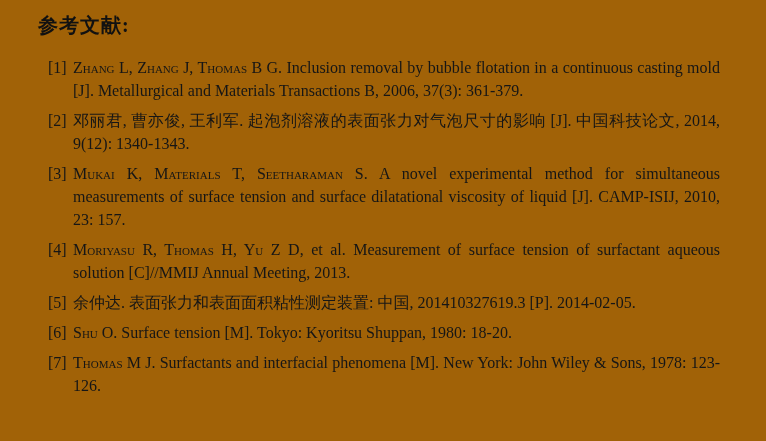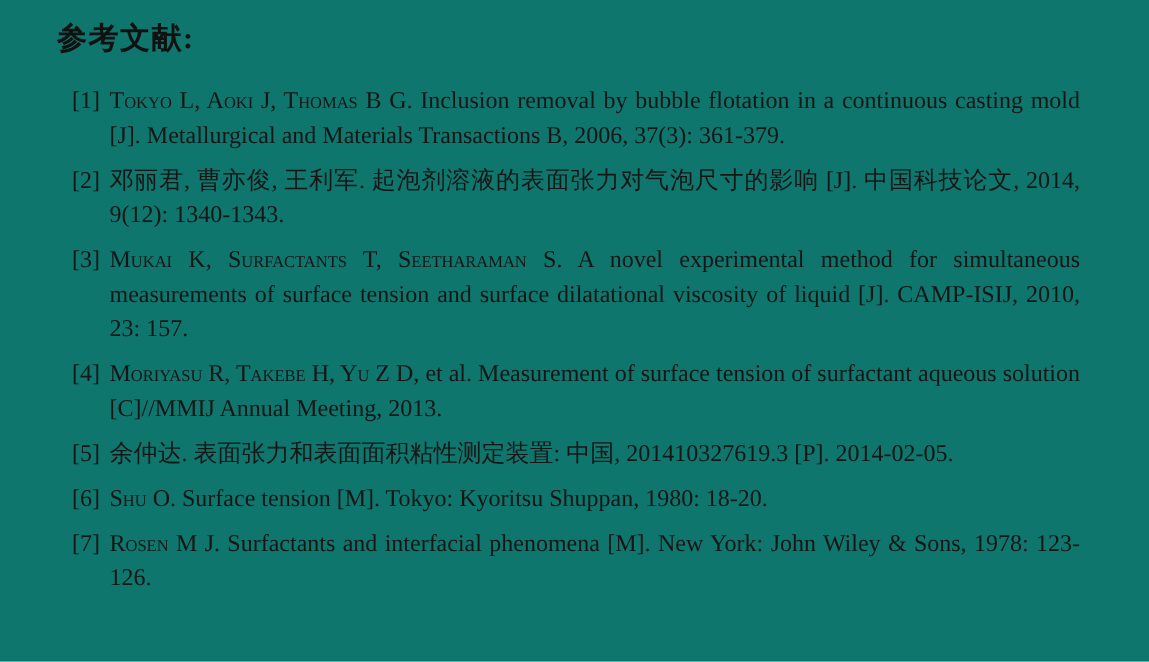--- a/index.html
+++ b/index.html
@@ -7,21 +7,21 @@
     width: 766px;
     height: 441px;
     background: #ffffff;
     font-family: "Liberation Serif", "DejaVu Serif", serif;
     color: #161616;
     overflow: hidden;
   }
   .page {
     width: 766px;
     height: 441px;
-    background: #0f766e;
+    background: #a16207;
     padding: 12px 46px 0 38px;
   }
   .ref-title {
     font-size: 20px;
     font-weight: bold;
     letter-spacing: 1px;
     margin-bottom: 17px;
     color: #111111;
   }
   .ref-list {
@@ -51,47 +51,47 @@
 <body>
 
 <div class="page">
 
   <div class="ref-title">参考文献:</div>
 
   <ul class="ref-list">
 
     <li class="ref-item">
       <span class="ref-label">[1]</span>
-      <span class="ref-text"><span class="sc">Tokyo L, Aoki J, Thomas B G</span><span>. Inclusion removal by bubble flotation in a continuous casting mold [J]. Metallurgical and Materials Transactions B, 2006, 37(3): 361-379.</span></span>
+      <span class="ref-text"><span class="sc">Zhang L, Zhang J, Thomas B G</span><span>. Inclusion removal by bubble flotation in a continuous casting mold [J]. Metallurgical and Materials Transactions B, 2006, 37(3): 361-379.</span></span>
     </li>
 
     <li class="ref-item">
       <span class="ref-label">[2]</span>
       <span class="ref-text"><span class="sc">邓丽君, 曹亦俊, 王利军</span><span>. 起泡剂溶液的表面张力对气泡尺寸的影响 [J]. 中国科技论文, 2014, 9(12): 1340-1343.</span></span>
     </li>
 
     <li class="ref-item">
       <span class="ref-label">[3]</span>
-      <span class="ref-text"><span class="sc">Mukai K, Surfactants T, Seetharaman S</span><span>. A novel experimental method for simultaneous measurements of surface tension and surface dilatational viscosity of liquid [J]. CAMP-ISIJ, 2010, 23: 157.</span></span>
+      <span class="ref-text"><span class="sc">Mukai K, Materials T, Seetharaman S</span><span>. A novel experimental method for simultaneous measurements of surface tension and surface dilatational viscosity of liquid [J]. CAMP-ISIJ, 2010, 23: 157.</span></span>
     </li>
 
     <li class="ref-item">
       <span class="ref-label">[4]</span>
-      <span class="ref-text"><span class="sc">Moriyasu R, Takebe H, Yu Z D</span><span>, et al. Measurement of surface tension of surfactant aqueous solution [C]//MMIJ Annual Meeting, 2013.</span></span>
+      <span class="ref-text"><span class="sc">Moriyasu R, Thomas H, Yu Z D</span><span>, et al. Measurement of surface tension of surfactant aqueous solution [C]//MMIJ Annual Meeting, 2013.</span></span>
     </li>
 
     <li class="ref-item">
       <span class="ref-label">[5]</span>
       <span class="ref-text"><span class="sc">余仲达</span><span>. 表面张力和表面面积粘性测定装置: 中国, 201410327619.3 [P]. 2014-02-05.</span></span>
     </li>
 
     <li class="ref-item">
       <span class="ref-label">[6]</span>
       <span class="ref-text"><span class="sc">Shu O</span><span>. Surface tension [M]. Tokyo: Kyoritsu Shuppan, 1980: 18-20.</span></span>
     </li>
 
     <li class="ref-item">
       <span class="ref-label">[7]</span>
-      <span class="ref-text"><span class="sc">Rosen M J</span><span>. Surfactants and interfacial phenomena [M]. New York: John Wiley &amp; Sons, 1978: 123-126.</span></span>
+      <span class="ref-text"><span class="sc">Thomas M J</span><span>. Surfactants and interfacial phenomena [M]. New York: John Wiley &amp; Sons, 1978: 123-126.</span></span>
     </li>
 
   </ul>
 </div>
 
 </body></html>

